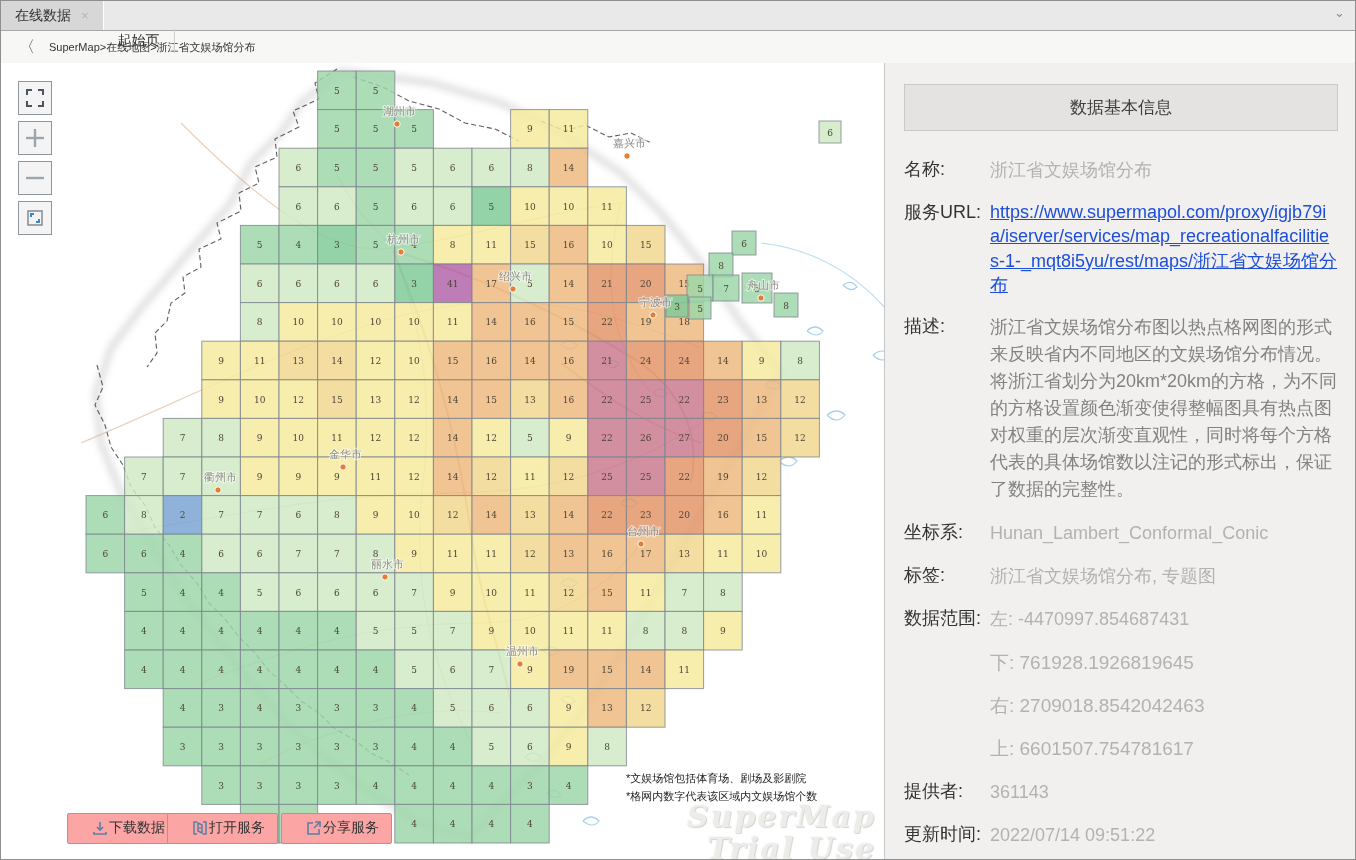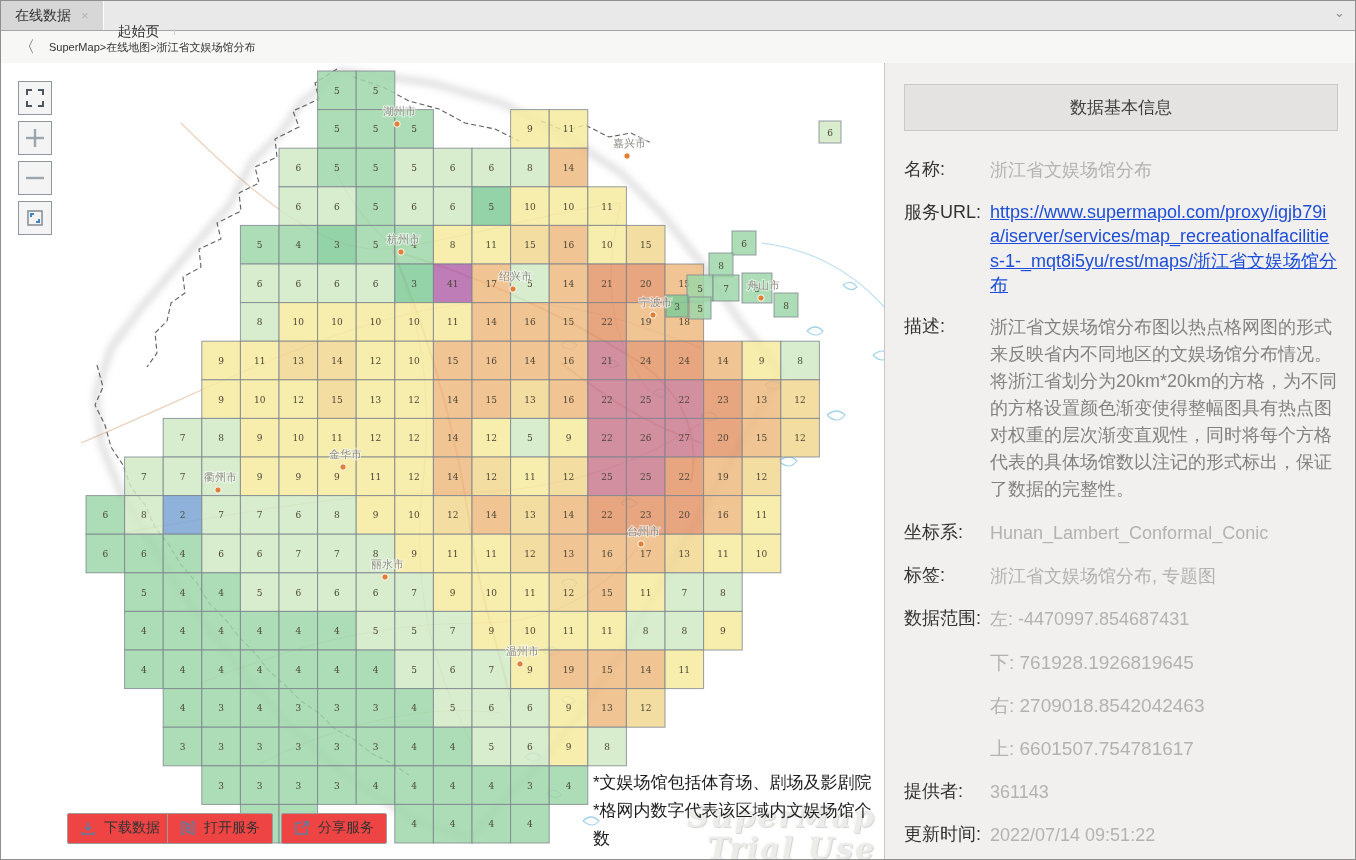--- a/index.html
+++ b/index.html
@@ -1,39 +1,39 @@
 <!DOCTYPE html>
 <html><head>
 <meta charset="utf-8">
 <style>
   html,body{margin:0;padding:0;background:#cfcfcf;}
   .window{width:1356px;height:860px;position:relative;box-sizing:border-box;
     border:1px solid #8f8f8f;background:#fff;font-family:"Liberation Sans",sans-serif;overflow:hidden;}
   
   .tabbar{height:29px;background:#e9e9e9;border-bottom:1px solid #a6a6a6;display:flex;position:relative;}
-  .tab{display:flex;align-items:center;padding:3px 14px;font-size:14px;color:#333;cursor:default;}
+  .tab{display:flex;align-items:center;padding:12px 14px;font-size:14px;color:#333;cursor:default;}
   .tab.active{background:#d7d7d7;border-right:1px solid #fdfdfd;}
   .tab.plain{border-right:1px solid #cfcfcf;margin-top:28px;}
   .tab .close{margin-left:10px;color:#b3b3b3;font-size:13px;}
   .tab-chevron{position:absolute;right:10px;top:4px;color:#8a8a8a;font-size:13px;}
   
   .crumbbar{height:32px;background:#f7f7f6;display:flex;align-items:center;padding-left:18px;}
   .back-ico{color:#555;font-size:16px;margin-right:14px;}
   .crumb{font-size:11px;color:#333;}
   
   .content{display:flex;height:797px;}
   .map-area{position:relative;flex:1;background:#ffffff;overflow:hidden;}
   .map-area svg.basemap{position:absolute;left:0;top:0;}
   
   .map-btn{position:absolute;left:17px;width:34px;height:34px;background:#f4f4f4;border:1px solid #8f969e;
     display:flex;align-items:center;justify-content:center;box-sizing:border-box;z-index:5;}
   
-  .action-btn{position:absolute;bottom:16px;display:inline-flex;align-items:center;gap:8px;background:#ef4444;
-    border:1px solid #9c9c9c;border-radius:2px;padding:5px 12px 6px 12px;font-size:14px;color:#333;z-index:5;}
-  .notes{position:absolute;left:592px;top:706px;font-size:17px;color:#1c1c1c;line-height:1.65;z-index:4;}
+  .action-btn{position:absolute;bottom:16px;display:inline-flex;align-items:center;gap:1px;background:#fca5a5;
+    border:1px solid #9c9c9c;border-radius:2px;padding:5px 12px 6px 24px;font-size:14px;color:#333;z-index:5;}
+  .notes{position:absolute;left:625px;top:706px;font-size:11px;color:#1c1c1c;line-height:1.65;z-index:4;}
   .watermark{position:absolute;right:8px;bottom:-4px;text-align:right;z-index:3;
     font-family:"DejaVu Serif",serif;font-style:italic;font-weight:bold;line-height:1.05;
     font-size:30px;color:#ecece9;text-shadow:1px 1px 1px #d4d4d2,-1px -1px 1px #f8f8f8;letter-spacing:2px;}
   
   .info-panel{width:471px;box-sizing:border-box;background:#f1f0ef;border-left:1px solid #c6c6c6;
     padding:21px 17px 0 19px;}
   .info-title{background:#e4e3e2;border:1px solid #c9c9c9;text-align:center;font-size:17px;color:#3f3f3f;
     padding:11px 0;margin-bottom:26px;}
   .f-row{display:flex;margin-bottom:17px;font-size:18px;}
   .f-label{width:86px;flex-shrink:0;color:#333;}

